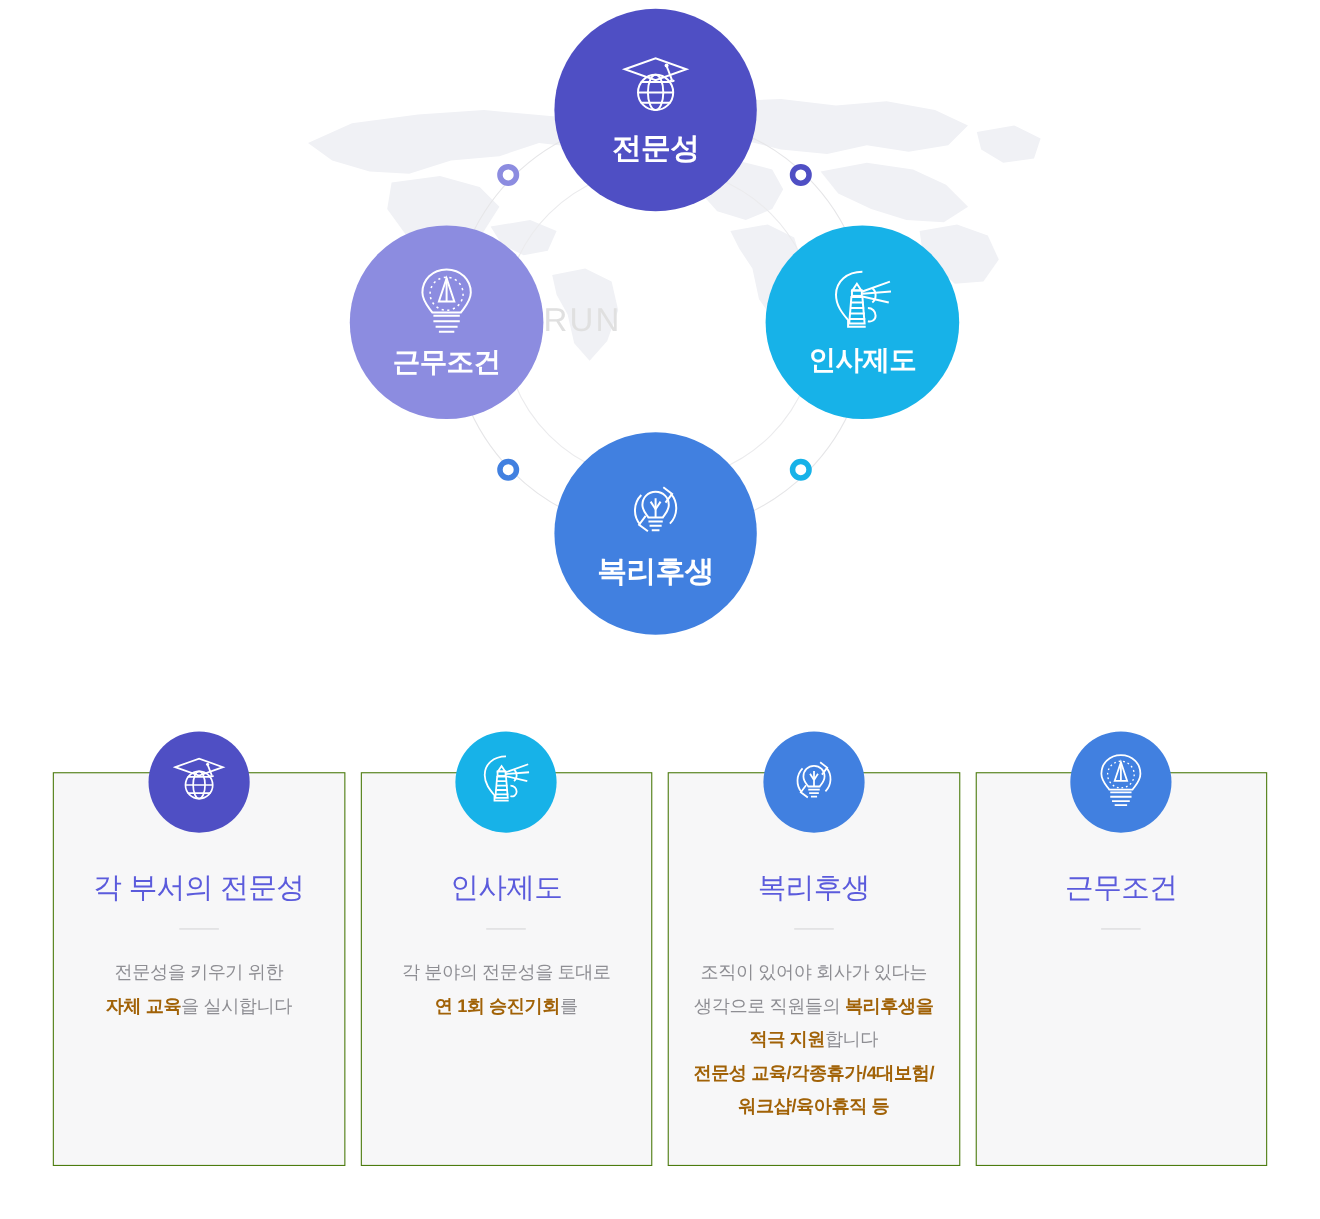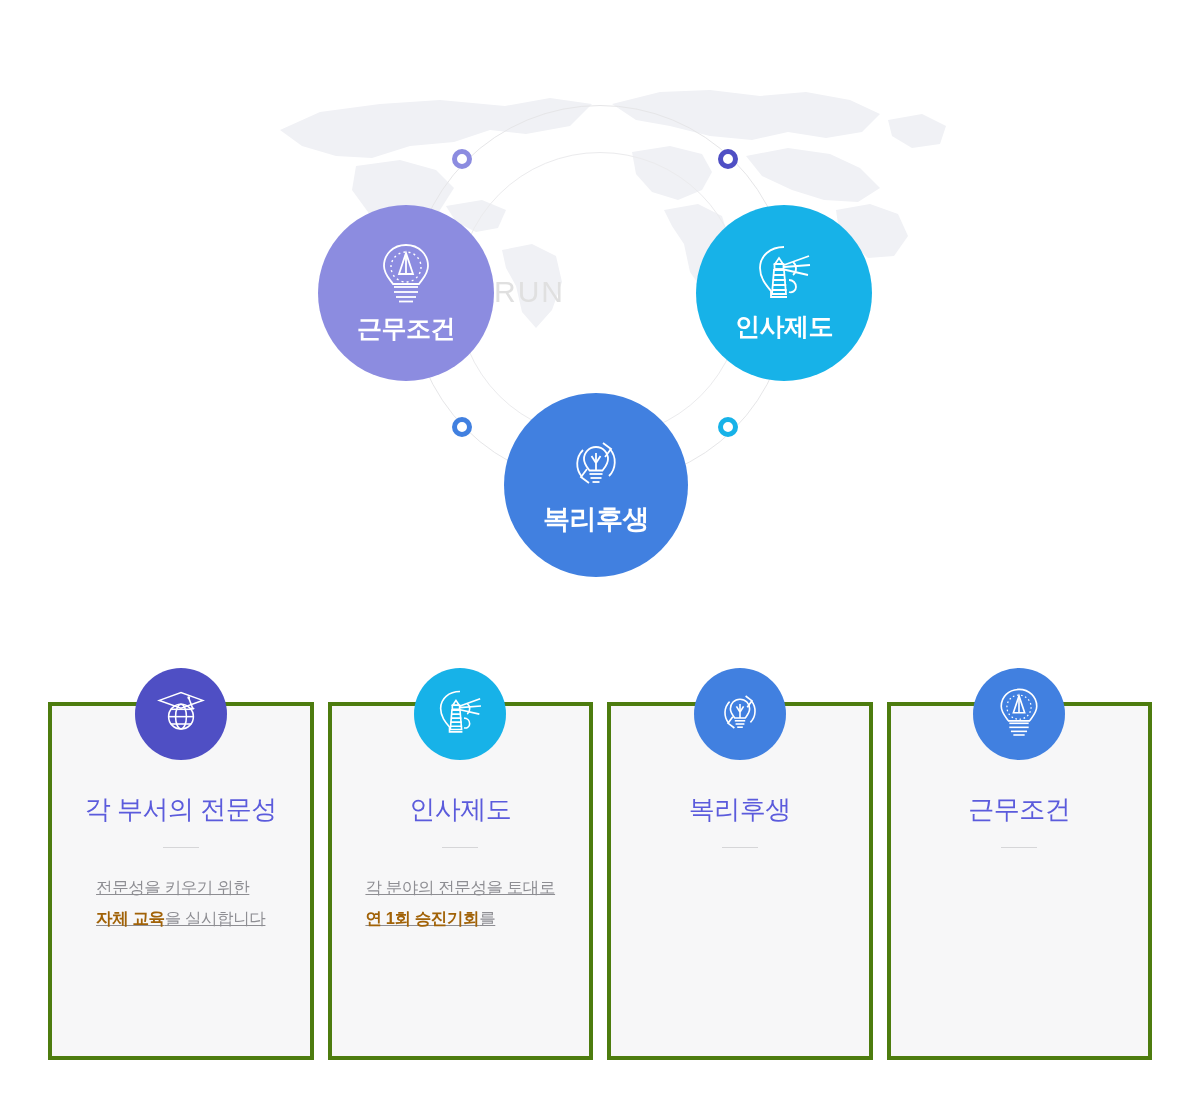--- a/index.html
+++ b/index.html
@@ -116,21 +116,21 @@
     top: 702px;
     width: 1104px;
     display: flex;
     gap: 14px;
   }
   .card {
     position: relative;
     flex: 1 1 0;
     height: 358px;
     background: #f7f7f8;
-    border: 4px solid #4d7c0f;
+    border: 1px solid #4d7c0f;
     box-sizing: border-box;
     display: flex;
     flex-direction: column;
     align-items: center;
   }
   .card-badge {
     position: absolute;
     top: -38px;
     left: 50%;
     transform: translateX(-50%);
@@ -152,24 +152,24 @@
   }
   .card-sep {
     width: 36px;
     height: 1px;
     background: #d6d6d8;
     margin: 22px 0 24px 0;
   }
   .card-body {
     font-size: 16.5px;
     color: #8e8e93;
+    text-align: center;
     line-height: 1.85;
     padding: 0 12px;
     letter-spacing: -0.4px;
-    text-decoration: underline;
   }
   .card-body b {
     color: #a16207;
     font-weight: 700;
   }
   .card-body .ln { display: block; white-space: nowrap; }
 </style>
 </head>
 <body>
 
@@ -193,20 +193,36 @@
   <div class="ring-outer"></div>
   <div class="ring-inner"></div>
 
   <div class="barun-label">BARUN</div>
 
   <div class="node-dot tl" style="border:5px solid #8c8ce0;"></div>
   <div class="node-dot tr" style="border:5px solid #4f4fc4;"></div>
   <div class="node-dot bl" style="border:5px solid #4180e0;"></div>
   <div class="node-dot br" style="border:5px solid #17b2e8;"></div>
 
+  <div class="hub hub-top" style="background:#4f4fc4;">
+    <span class="hub-icon">
+      <svg width="64" height="62" viewBox="0 0 64 62" fill="none" stroke="#ffffff" stroke-width="1.8">
+        <circle cx="32" cy="37" r="16"></circle>
+        <ellipse cx="32" cy="37" rx="7" ry="16"></ellipse>
+        <line x1="16" y1="37" x2="48" y2="37"></line>
+        <path d="M18.5 27.5 H45.5"></path>
+        <path d="M18.5 46.5 H45.5"></path>
+        <path d="M4 16 L32 6 L60 16 L32 26 Z"></path>
+        <circle cx="42" cy="12.6" r="1.8" fill="#ffffff" stroke="none"></circle>
+        <path d="M42 13 L47 26"></path>
+        <path d="M45 26 a3 3 0 0 0 4 0"></path>
+      </svg>
+    </span>
+    <span class="hub-label">전문성</span>
+  </div>
 
   <div class="hub hub-left" style="background:#8c8ce0;">
     <span class="hub-icon">
       <svg width="54" height="62" viewBox="0 0 54 62" fill="none" stroke="#ffffff" stroke-width="1.8">
         <path d="M27 3 C14 3 5 12.5 5 24 C5 32 10.5 37 14 42 L40 42 C43.5 37 49 32 49 24 C49 12.5 40 3 27 3 Z"></path>
         <g stroke-width="1.4" stroke-dasharray="2 3.2">
           <circle cx="27" cy="25" r="15"></circle>
         </g>
         <path d="M27 11 L34 32 L20 32 Z"></path>
         <line x1="27" y1="11" x2="27" y2="32"></line>
@@ -317,20 +333,27 @@
           <line x1="26.5" y1="23" x2="31" y2="30"></line>
           <line x1="35.5" y1="23" x2="31" y2="30"></line>
           <path d="M24.5 41 H37.5"></path>
           <path d="M25.5 45 H36.5"></path>
           <path d="M27.5 49 H34.5"></path>
         </svg>
       </span>
     </div>
     <div class="card-title">복리후생</div>
     <div class="card-sep"></div>
+    <div class="card-body">
+        <span class="ln"><span>조직이 있어야 회사가 있다는</span></span>
+        <span class="ln"><span>생각으로 직원들의 </span><b>복리후생을</b></span>
+        <span class="ln"><b>적극 지원</b><span>합니다</span></span>
+        <span class="ln"><b>전문성 교육/각종휴가/4대보험/</b></span>
+        <span class="ln"><b>워크샵/육아휴직 등</b></span>
+      </div>
   </div>
 
   <div class="card">
     <div class="card-badge" style="background:#4180e0;">
       <span>
         <svg width="44" height="50" viewBox="0 0 54 62" fill="none" stroke="#ffffff" stroke-width="2">
           <path d="M27 3 C14 3 5 12.5 5 24 C5 32 10.5 37 14 42 L40 42 C43.5 37 49 32 49 24 C49 12.5 40 3 27 3 Z"></path>
           <g stroke-width="1.5" stroke-dasharray="2 3.2">
             <circle cx="27" cy="25" r="15"></circle>
           </g>

